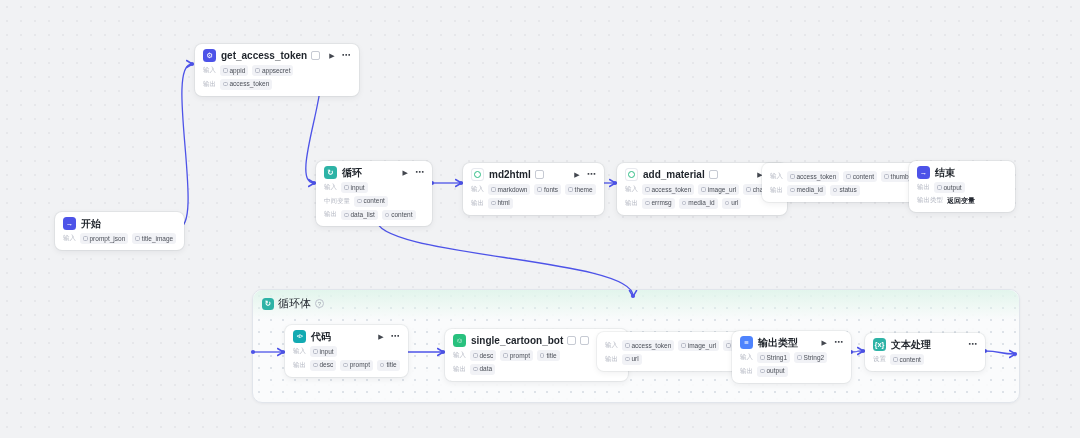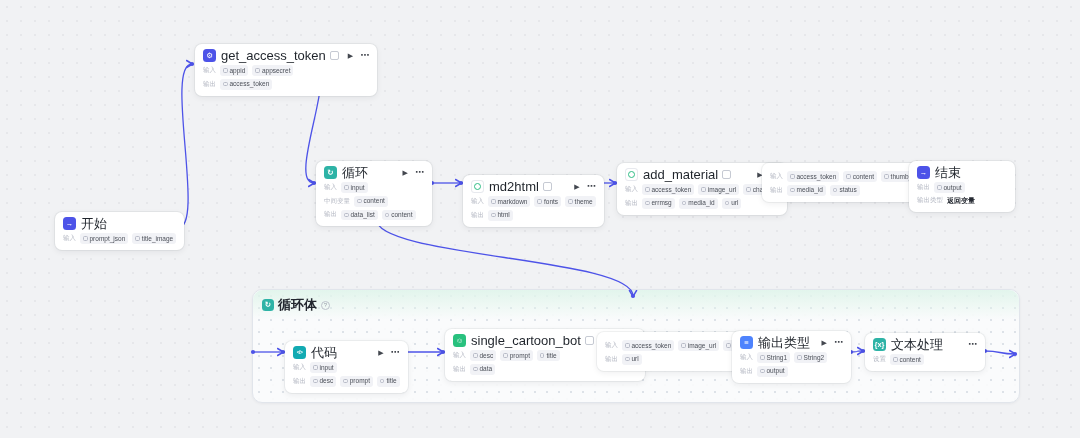--- a/index.html
+++ b/index.html
@@ -9,36 +9,36 @@
     background-size:14px 14px;
     font-family:"Liberation Sans","DejaVu Sans",sans-serif;}
   
   .loop-body{position:absolute;z-index:1;border:1px solid #e1e5eb;border-radius:10px;
     background-color:rgba(251,253,254,0.82);
     background-image:radial-gradient(circle,#dde2e8 0.9px,transparent 1px);
     background-size:12px 12px;box-shadow:0 1px 3px rgba(20,24,31,0.05);}
   .lb-top{position:absolute;top:0;left:0;right:0;height:30px;border-radius:10px 10px 0 0;
     background:linear-gradient(180deg,#e2f5ec,rgba(251,253,254,0));pointer-events:none;}
   .lb-header{position:absolute;top:6px;left:9px;display:flex;align-items:center;gap:4px;}
-  .lb-title{font-size:13px;font-weight:bold;color:#23272f;text-align:right;}
+  .lb-title{font-size:11px;font-weight:normal;color:#23272f;text-align:right;}
   .help{width:9px;height:9px;border-radius:50%;border:1px solid #bcc1cb;color:#9aa0ab;
     font-size:6px;display:flex;align-items:center;justify-content:center;box-sizing:border-box;}
   
   svg.edges{position:absolute;left:0;top:0;z-index:2;pointer-events:none;}
   
   .node{position:absolute;z-index:3;background:#fff;border-radius:7px;box-sizing:border-box;
     box-shadow:0 0 0 1px rgba(29,33,41,0.05),0 2px 6px rgba(29,33,41,0.07);
     padding:5px 8px 6px;}
   .nhead{display:flex;align-items:center;height:13px;}
   .nicon{width:13px;height:13px;border-radius:3.5px;display:flex;align-items:center;
     justify-content:center;color:#fff;font-size:7.5px;line-height:1;flex:none;font-weight:bold;}
   .nicon .code-glyph{font-size:5px;letter-spacing:-0.5px;}
   .nicon.ring{background:#fff;box-shadow:inset 0 0 0 1px #e7e9ee;}
   .ringdot{width:7px;height:7px;border:1.6px solid #2fbd85;border-radius:50%;box-sizing:border-box;}
-  .ntitle{margin-left:5px;font-size:13px;font-weight:normal;color:#1f242b;white-space:nowrap;}
+  .ntitle{margin-left:5px;font-size:10px;font-weight:bold;color:#1f242b;white-space:nowrap;}
   .badge{width:7px;height:7px;border:1px solid #c6cad3;border-radius:2px;margin-left:4px;flex:none;}
   .acts{margin-left:auto;display:flex;align-items:center;gap:7px;padding-left:9px;}
   .act{font-size:7px;color:#43474f;cursor:pointer;line-height:1;}
   .act.more{font-size:9px;font-weight:bold;}
   .nrow{display:flex;align-items:center;margin-top:3px;gap:4px;white-space:nowrap;}
   .rlabel{font-size:6.5px;color:#b3b7c2;flex:none;}
   .tag{display:inline-flex;align-items:center;gap:2px;background:#f1f2f6;border-radius:3px;
     padding:1.5px 3px;font-size:6.5px;color:#4b4f58;line-height:1.2;}
   .ticon{width:4.5px;height:4.5px;border:1px solid #b7bbc7;border-radius:1.5px;box-sizing:border-box;flex:none;}
   .plain{font-size:7px;color:#262a32;font-weight:bold;}
@@ -183,21 +183,21 @@
           <span class="tag">
             <span class="ticon"></span>
             <span>data_list</span>
           </span>
           <span class="tag">
             <span class="ticon"></span>
             <span>content</span>
           </span>
         </div>
       </div>
-      <div class="node" style="left: 463px; top: 175px; min-width: 126px;">
+      <div class="node" style="left: 463px; top: 163px; min-width: 126px;">
         <div class="nhead">
           <span class="nicon ring">
             <span class="ringdot"></span>
           </span>
           <span class="ntitle">md2html</span>
           <span class="badge"></span>
           <span class="acts">
             <span class="act">▶</span>
             <span class="act more">⋯</span>
           </span>
@@ -309,21 +309,21 @@
           <span class="tag">
             <span class="ticon"></span>
             <span>output</span>
           </span>
         </div>
         <div class="nrow">
           <span class="rlabel">输出类型</span>
           <span class="plain">返回变量</span>
         </div>
       </div>
-      <div class="node" style="left: 285px; top: 341px; min-width: 113px;">
+      <div class="node" style="left: 285px; top: 325px; min-width: 113px;">
         <div class="nhead">
           <span class="nicon" style="background: rgb(18, 170, 178);">
             <span class="code-glyph">&lt;/&gt;</span>
           </span>
           <span class="ntitle">代码</span>
           <span class="acts">
             <span class="act">▶</span>
             <span class="act more">⋯</span>
           </span>
         </div>

